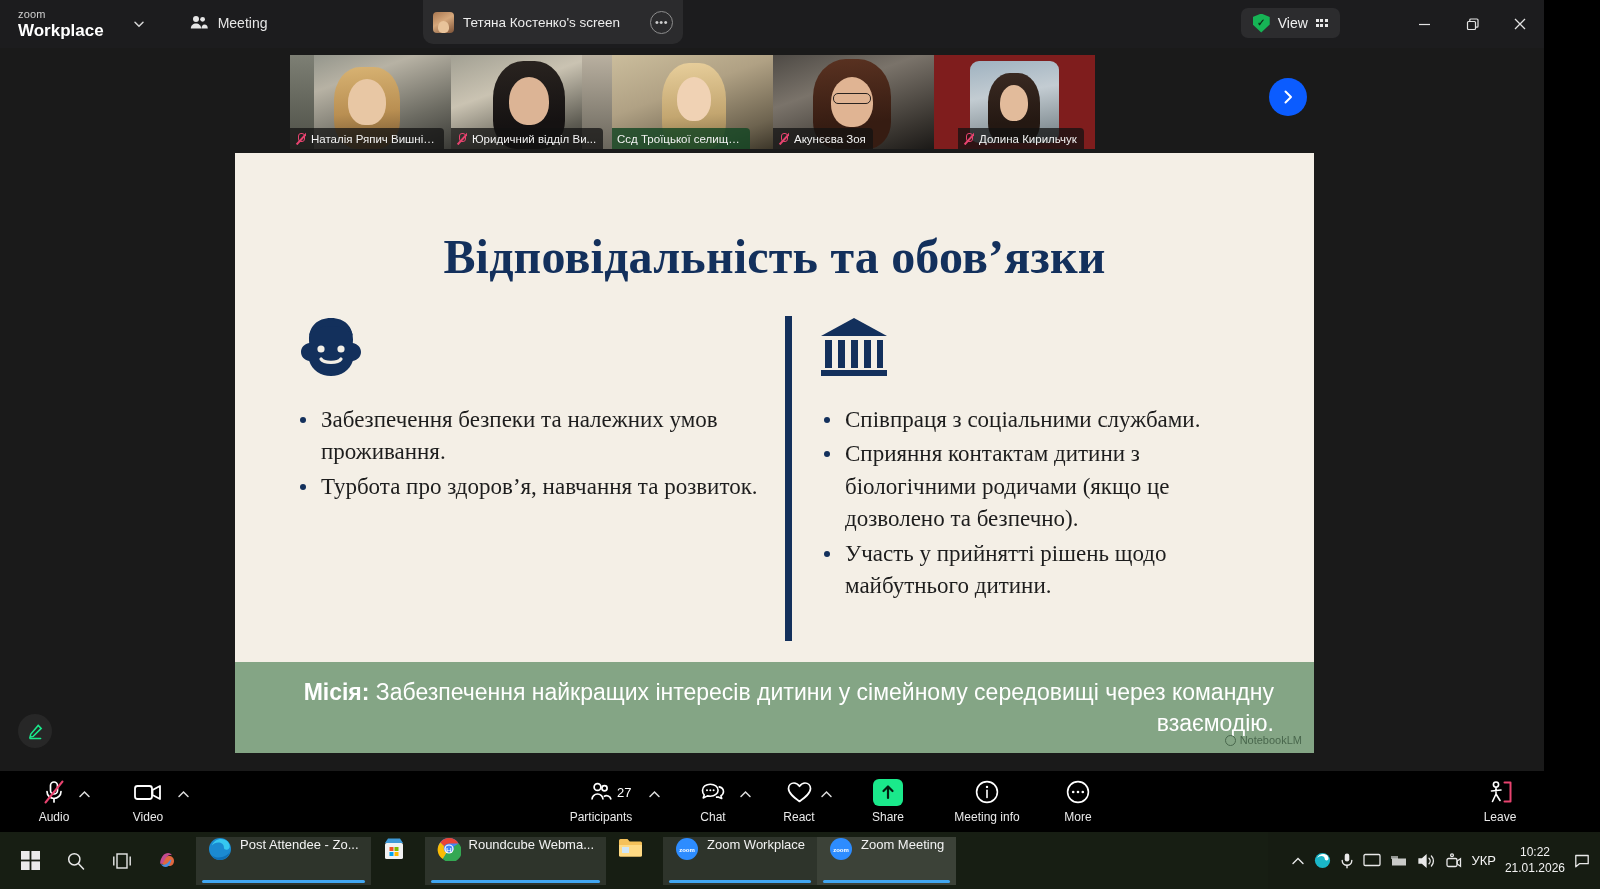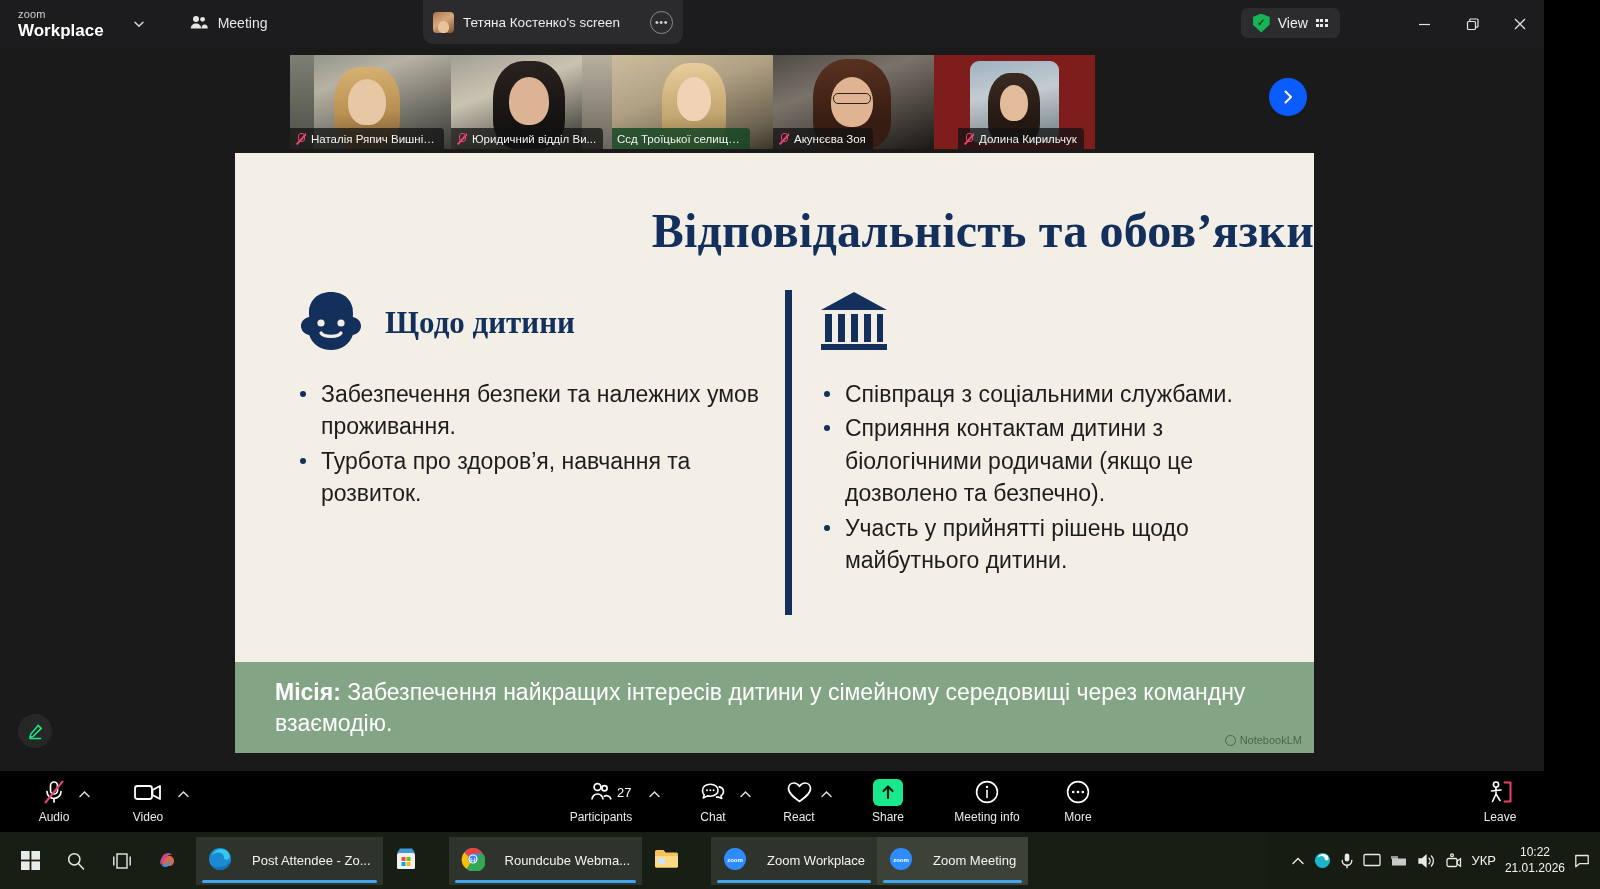--- a/index.html
+++ b/index.html
@@ -130,51 +130,51 @@
     border-radius: 50%; background: #272727;
     display:flex; align-items:center; justify-content:center;
   }
 
   
   .slide {
     position: absolute; left: 235px; top: 153px;
     width: 1079px; height: 600px; background: #f4efe6; overflow: hidden;
   }
   .slide-title {
-    text-align: right; color: #13305c;
+    text-align: center; color: #13305c;
     font-family: "Liberation Serif", serif; font-weight: 700;
-    font-size: 48px; margin-top: 50px; letter-spacing: .2px;
+    font-size: 48px; margin-top: 76px; letter-spacing: .2px;
   }
   .cols { display: flex; margin-top: 32px; padding: 0 0 0 28px; }
   .col { position: relative; }
   .col-left { width: 500px; padding-left: 32px; }
   .col-right { width: 500px; padding-left: 56px; }
   .col-right::before {
     content:''; position:absolute; left: 22px; top: 0; width: 7px; height: 325px;
     background: #13305c;
   }
   .col-head { display: flex; align-items: center; gap: 18px; }
   .col-head h2 {
     color: #13305c; font-family: "Liberation Serif", serif;
     font-weight: 700; font-size: 31px; line-height: 1.17;
   }
   .bullets { margin-top: 22px; }
   .bullets li {
     list-style: none; position: relative; padding-left: 26px;
-    color: #1d1d1d; font-size: 23px; line-height: 1.41; margin-bottom: 2px;
+    color: #1d1d1d; font-size: 23px; line-height: 1.41; margin-bottom: 2px; font-family: Liberation Serif, serif;
   }
   .bullets li::before {
     content:''; position:absolute; left: 5px; top: 13px;
     width: 6px; height: 6px; border-radius: 50%; background: #13305c;
   }
   .mission {
     position: absolute; left: 0; bottom: 0; width: 1079px; height: 91px;
     background: #84a585; color: #ffffff;
     display: flex; align-items: center; justify-content: center;
-    text-align: left; padding: 0 40px;
+    text-align: right; padding: 0 40px;
   }
   .mission p { font-size: 23px; line-height: 1.33; }
   .mission b { font-weight: 700; }
   .nblm {
     position: absolute; right: 12px; bottom: 7px;
     display: flex; align-items: center; gap: 4px;
     color: #3f5c43; font-size: 11px; opacity: .85; padding-left: 8px;
   }
   .nblm-mark { width: 11px; height: 11px; border-radius: 50%; border: 1.6px solid #3f5c43; }
 
@@ -199,21 +199,21 @@
   
   .taskbar {
     position: absolute; left: 0; top: 832px; width: 1600px; height: 57px;
     background: rgba(24,30,20,.92);
     display: flex; align-items: center;
   }
   .tb-sys { display: flex; align-items: center; gap: 2px; padding-left: 8px; }
   .tb-ic { width: 44px; height: 48px; display:flex; align-items:center; justify-content:center; }
   .tb-apps { display: flex; align-items: center; gap: 0; margin-left: 6px; }
   .tb-app {
-    height: 48px; display: flex; align-items: center; gap: 20px;
+    height: 48px; display: flex; gap: 8px;
     padding: 0 12px; position: relative; max-width: 215px;
   }
   .tb-app.active { background: rgba(255,255,255,.10); }
   .tb-app.active::after {
     content:''; position:absolute; left:6px; right:6px; bottom:2px; height:3px;
     background:#41a6f0; border-radius:2px;
   }
   .tb-app .txt { color:#f2f2f2; font-size:13px; white-space:nowrap; overflow:hidden; text-overflow:ellipsis; }
   .tb-right { margin-left: auto; display: flex; align-items: center; gap: 9px; padding-right: 10px; }
   .tb-right .ti { color:#e9e9e9; display:flex; align-items:center; }
@@ -377,21 +377,20 @@
           <div class="col-head">
             <span>
               <svg width="72" height="62" viewBox="0 0 72 62" fill="#13305c">
                 <path d="M36 2c-14 0-22 8.6-22 21.5 0 1.2.1 2.4.2 3.5C9 28.2 6 31.6 6 36s3 7.8 8.2 9c2.9 9.2 11.5 15 21.8 15s18.9-5.8 21.8-15C63 43.8 66 40.4 66 36s-3-7.8-8.2-9c.1-1.1.2-2.3.2-3.5C58 10.6 50 2 36 2z"></path>
                 <circle cx="26" cy="33" r="3.6" fill="#f4efe6"></circle>
                 <circle cx="46" cy="33" r="3.6" fill="#f4efe6"></circle>
                 <path d="M26 43c3 4.4 17 4.4 20 0" stroke="#f4efe6" stroke-width="3.2" fill="none" stroke-linecap="round"></path>
                 <path d="M14 20c4-7 12-10 22-10s18 3 22 10c-2-10-10-16-22-16S16 10 14 20z" fill="#13305c"></path>
               </svg>
             </span>
-            <h2>Щодо дитини</h2>
           </div>
           <ul class="bullets">
             <li>Забезпечення безпеки та належних умов проживання.</li>
             <li>Турбота про здоров’я, навчання та розвиток.</li>
           </ul>
         </div>
 
         <div class="col col-right">
           <div class="col-head">
             <span>

